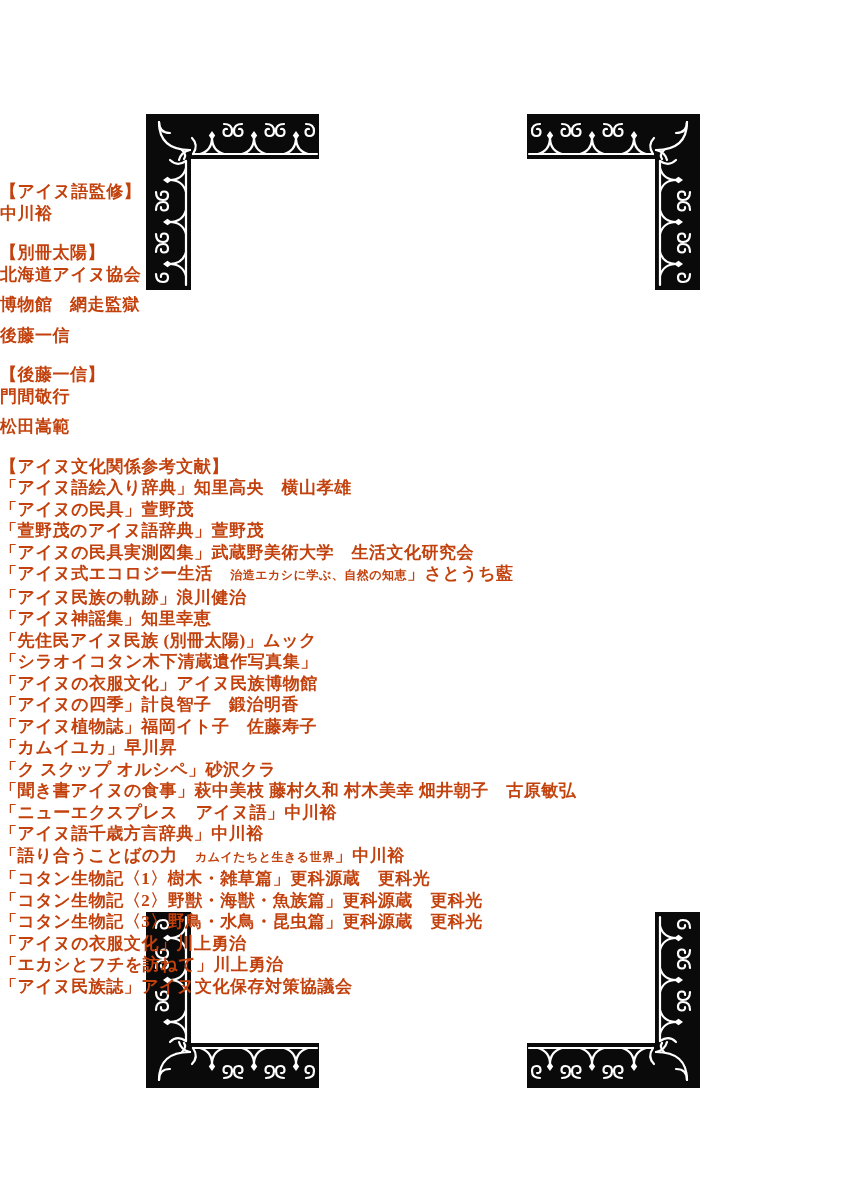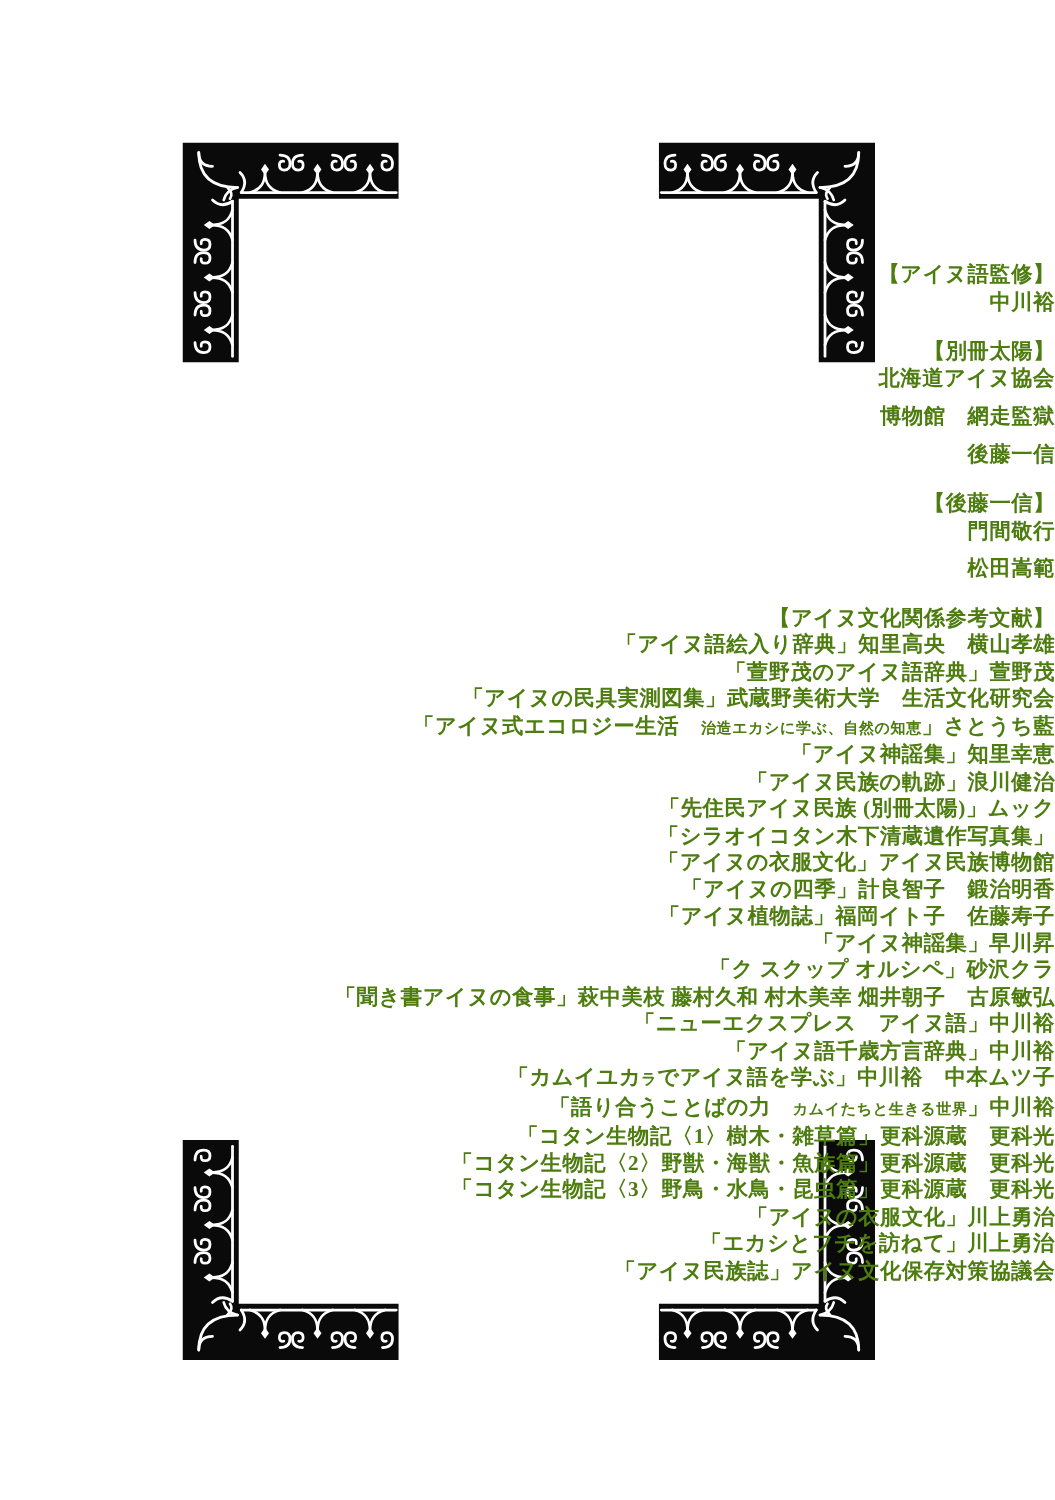--- a/index.html
+++ b/index.html
@@ -18,27 +18,26 @@
     height: 176px;
   }
   .corner-tl { left: 146px; top: 114px; }
   .corner-tr { left: 527px; top: 114px; transform: scaleX(-1); }
   .corner-bl { left: 146px; top: 912px; transform: scaleY(-1); }
   .corner-br { left: 527px; top: 912px; transform: scale(-1,-1); }
   
   .credits {
     position: absolute;
     left: 0; right: 0; top: 181px;
-    text-align: right;
-    color: #4d7c0f;
+    text-align: left;
+    color: #c2410c;
     font-weight: 700;
     font-size: 17px;
     line-height: 21.5px;
     letter-spacing: 0.5px;
-    margin-top: 28px;
   }
   .section + .section { margin-top: 18px; }
   .heading { white-space: pre; }
   .line { white-space: pre; }
   .spread .line + .line { margin-top: 9px; }
   .small { font-size: 12px; }
 </style>
 </head>
 <body>
 
@@ -116,36 +115,36 @@
       <div>
           <div class="line"><span>門間敬行</span></div>
           <div class="line"><span>松田嵩範</span></div>
         </div>
     </section>
 
     <section class="section tight">
       <div class="heading">【アイヌ文化関係参考文献】</div>
       <div>
           <div class="line"><span>「アイヌ語絵入り辞典」知里高央　横山孝雄</span></div>
+          <div class="line"><span>「アイヌの民具」萱野茂</span></div>
           <div class="line"><span>「萱野茂のアイヌ語辞典」萱野茂</span></div>
           <div class="line"><span>「アイヌの民具実測図集」武蔵野美術大学　生活文化研究会</span></div>
           <div class="line"><span>「アイヌ式エコロジー生活　</span><span class="small">治造エカシに学ぶ、自然の知恵</span><span>」さとうち藍</span></div>
+          <div class="line"><span>「アイヌ民族の軌跡」浪川健治</span></div>
           <div class="line"><span>「アイヌ神謡集」知里幸恵</span></div>
-          <div class="line"><span>「アイヌ民族の軌跡」浪川健治</span></div>
           <div class="line"><span>「先住民アイヌ民族 (別冊太陽)」ムック</span></div>
           <div class="line"><span>「シラオイコタン木下清蔵遺作写真集」</span></div>
           <div class="line"><span>「アイヌの衣服文化」アイヌ民族博物館</span></div>
           <div class="line"><span>「アイヌの四季」計良智子　鍛治明香</span></div>
           <div class="line"><span>「アイヌ植物誌」福岡イト子　佐藤寿子</span></div>
-          <div class="line"><span>「アイヌ神謡集」早川昇</span></div>
+          <div class="line"><span>「カムイユカ」早川昇</span></div>
           <div class="line"><span>「ク スクップ オルシペ」砂沢クラ</span></div>
           <div class="line"><span>「聞き書アイヌの食事」萩中美枝 藤村久和 村木美幸 畑井朝子　古原敏弘</span></div>
           <div class="line"><span>「ニューエクスプレス　アイヌ語」中川裕</span></div>
           <div class="line"><span>「アイヌ語千歳方言辞典」中川裕</span></div>
-          <div class="line"><span>「カムイユカ</span><span class="small">ラ</span><span>でアイヌ語を学ぶ」中川裕　中本ムツ子</span></div>
           <div class="line"><span>「語り合うことばの力　</span><span class="small">カムイたちと生きる世界</span><span>」中川裕</span></div>
           <div class="line"><span>「コタン生物記〈1〉樹木・雑草篇」更科源蔵　更科光</span></div>
           <div class="line"><span>「コタン生物記〈2〉野獣・海獣・魚族篇」更科源蔵　更科光</span></div>
           <div class="line"><span>「コタン生物記〈3〉野鳥・水鳥・昆虫篇」更科源蔵　更科光</span></div>
           <div class="line"><span>「アイヌの衣服文化」川上勇治</span></div>
           <div class="line"><span>「エカシとフチを訪ねて」川上勇治</span></div>
           <div class="line"><span>「アイヌ民族誌」アイヌ文化保存対策協議会</span></div>
         </div>
     </section>
 

